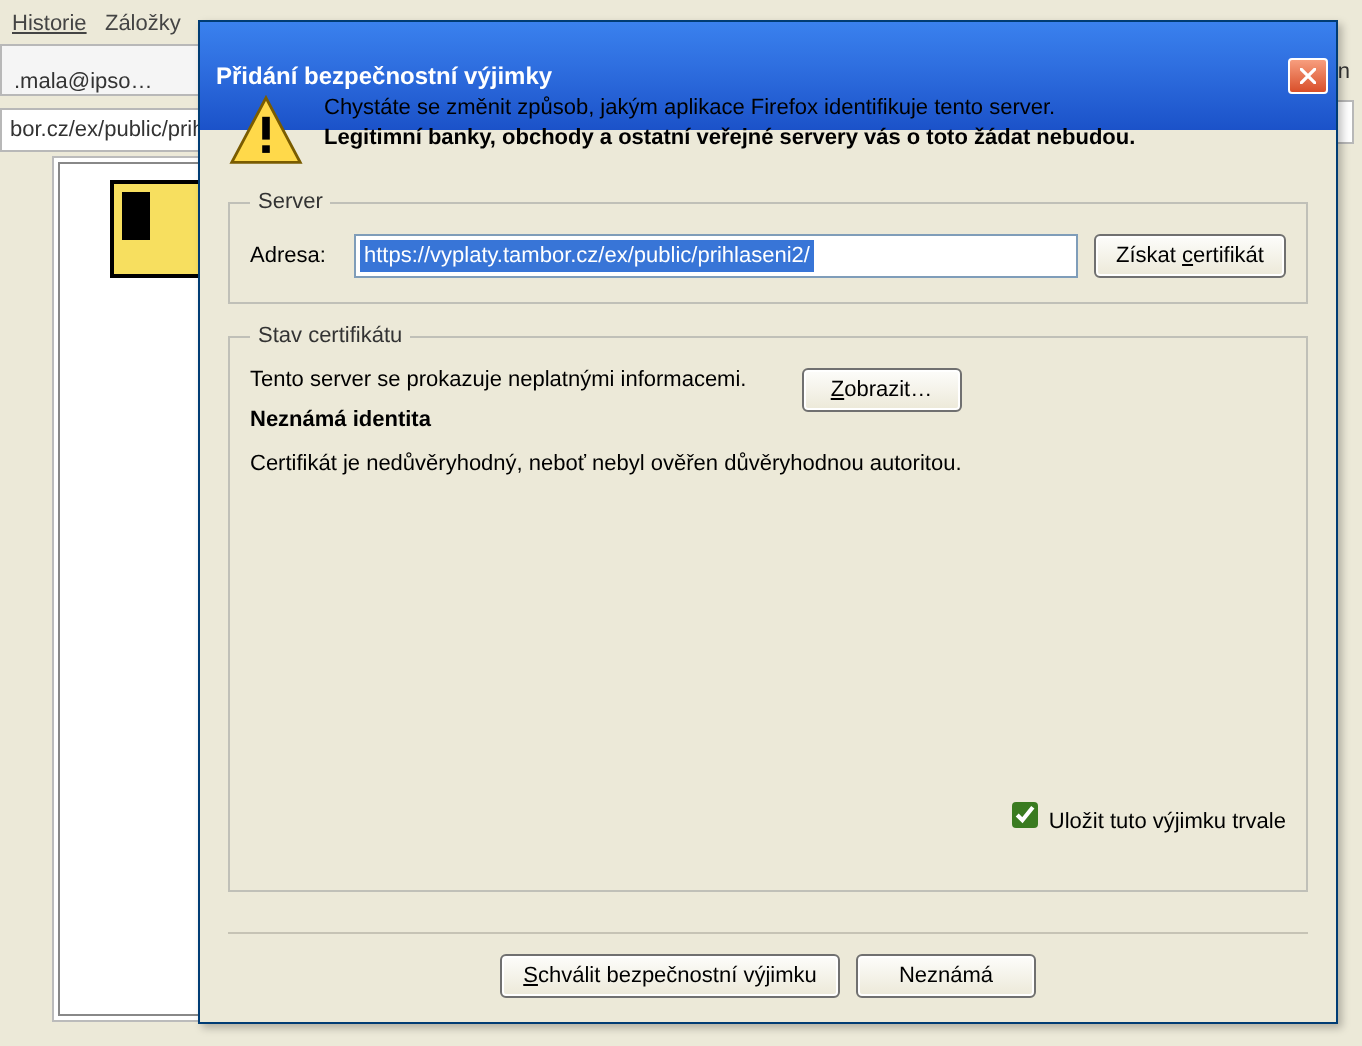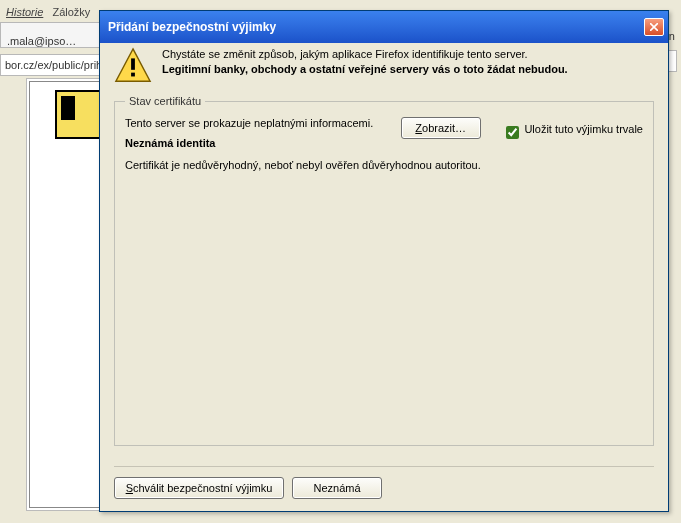--- a/index.html
+++ b/index.html
@@ -1,37 +1,37 @@
 <!DOCTYPE html>
 <html><head>
 <meta charset="utf-8">
 <style>
   html,body{margin:0;padding:0;font-family:"Tahoma","Segoe UI",sans-serif;font-size:11px;background:#ece9d8;}
   body{width:681px;height:523px;overflow:hidden;position:relative;}
 
   
   .bg-menu{position:absolute;left:6px;top:6px;color:#444;font-size:11px;}
-  .bg-menu .u{text-decoration:underline;font-style:italic;}
+  .bg-menu .u{text-decoration:underline;}
   .bg-tabbar{position:absolute;left:0;top:22px;height:24px;background:#f5f5f5;width:125px;border:1px solid #b8b8b8;border-right:none;display:flex;align-items:flex-end;padding-left:6px;color:#333;}
   .bg-tabbar .xic{margin-left:auto;margin-right:6px;width:10px;height:10px;display:flex;align-items:center;justify-content:center;color:#b05050;}
   .bg-addr{position:absolute;left:0;top:54px;height:20px;width:132px;background:#fff;border:1px solid #b8b8b8;display:flex;align-items:center;padding-left:4px;color:#333;}
   .bg-right1{position:absolute;right:6px;top:30px;color:#333;}
   .bg-right2{position:absolute;right:4px;top:50px;height:20px;width:75px;background:#fff;border:1px solid #b8b8b8;display:flex;align-items:center;padding-left:14px;}
   .bg-right2-ic{position:absolute;left:2px;top:3px;width:10px;height:10px;background:#f7c948;border:1px solid #c09820;}
   .bg-right-text-a{position:absolute;right:14px;top:162px;color:#333;text-align:right;line-height:16px;}
   .bg-right-text-b{position:absolute;right:14px;top:360px;color:#333;}
   .bg-right-text-c{position:absolute;right:14px;top:412px;color:#333;}
   .bg-warn-box{position:absolute;left:55px;top:90px;width:50px;height:45px;background:#f7df5f;border:2px solid #000;}
   .bg-warn-box .p{width:14px;height:24px;background:#000;margin:4px;}
   .bg-content-frame{position:absolute;left:26px;top:78px;right:12px;bottom:12px;border:1px solid #bbb;background:#fff;}
   .bg-content-shadow{position:absolute;left:2px;top:2px;right:2px;bottom:2px;border:1px solid #888;}
 
   
   .dlg{position:absolute;left:99px;top:10px;width:568px;height:500px;border:1px solid #003c74;background:#ece9d8;box-shadow:2px 2px 4px rgba(0,0,0,.25);}
-  .titlebar{height:24px;background:linear-gradient(to bottom,#3a81ee 0%,#2f6fe0 40%,#1b52c9 100%);display:flex;align-items:center;padding:4px 4px;color:#fff;font-weight:bold;font-size:12px;}
+  .titlebar{height:24px;background:linear-gradient(to bottom,#3a81ee 0%,#2f6fe0 40%,#1b52c9 100%);display:flex;align-items:center;padding:15px 4px;color:#fff;font-weight:bold;font-size:12px;}
   .titlebar .t{flex:1;padding-left:4px;}
   .titlebar .close{width:18px;height:16px;background:linear-gradient(#f79e7e,#d94f2a);border:1px solid #fff;border-radius:2px;display:flex;align-items:center;justify-content:center;cursor:pointer;}
   .titlebar .close svg{width:8px;height:8px;}
   .dlg-body{padding:12px 14px 12px 14px;position:absolute;top:24px;left:0;right:0;bottom:0;display:flex;flex-direction:column;}
 
   .intro{display:flex;margin-bottom:10px;}
   .warn-ico{width:38px;height:38px;flex:none;margin-right:10px;position:relative;}
   .warn-ico svg{width:38px;height:38px;}
   .intro-text{flex:1;line-height:15px;color:#000;}
   .intro-text .bold{font-weight:bold;}
@@ -47,24 +47,24 @@
   .btn .u{text-decoration:underline;}
 
   .cert-status{position:relative;}
   .cert-status .desc{margin:0 0 8px 0;}
   .cert-status .zobr{position:absolute;right:0;top:0;}
   .cert-status .hdr{font-weight:bold;margin:6px 0 10px 0;}
   .cert-status .detail{margin:0;}
   .cert-fs{flex:1;display:flex;}
   .cert-fs .spacer{flex:1;}
 
-  .chk-row{display:flex;align-items:flex-start;margin:6px 0 0 2px;}
+  .chk-row{display:flex;align-items:flex-end;margin:6px 0 16px 2px;}
   .chk{width:13px;height:13px;margin-right:5px;accent-color:#3a7b20;}
 
-  .footer{border-top:1px solid #c6c3b5;margin-top:10px;padding-top:10px;display:flex;justify-content:flex-start;gap:8px;}
+  .footer{border-top:1px solid #c6c3b5;margin-top:10px;padding-top:10px;display:flex;justify-content:center;gap:8px;}
   .footer .btn{min-width:90px;}
   .footer .btn.main{min-width:170px;}
 </style>
 </head>
 <body>
 
 <div class="bg-content-frame">
     <div class="bg-content-shadow"></div>
   </div>
 <div class="bg-menu">
@@ -110,20 +110,32 @@
             <rect x="18" y="12" width="4" height="12" fill="#000"></rect>
             <rect x="18" y="27" width="4" height="4" fill="#000"></rect>
           </svg>
       </div>
       <div class="intro-text">
         <div>Chystáte se změnit způsob, jakým aplikace Firefox identifikuje tento server.</div>
         <div class="bold">Legitimní banky, obchody a ostatní veřejné servery vás o toto žádat nebudou.</div>
       </div>
     </div>
 
+    <fieldset>
+      <legend>Server</legend>
+      <div class="row">
+        <span class="lbl">Adresa:</span>
+        <div class="urlbox">
+          <span class="sel">https://vyplaty.tambor.cz/ex/public/prihlaseni2/</span>
+        </div>
+        <button class="btn">
+          <span>Získat <span class="u">c</span>ertifikát</span>
+        </button>
+      </div>
+    </fieldset>
 
     <fieldset class="cert-fs">
       <legend>Stav certifikátu</legend>
       <div class="cert-status">
         <p class="desc">Tento server se prokazuje neplatnými informacemi.</p>
         <button class="btn zobr">
           <span><span class="u">Z</span>obrazit…</span>
         </button>
         <p class="hdr">Neznámá identita</p>
         <p class="detail">Certifikát je nedůvěryhodný, neboť nebyl ověřen důvěryhodnou autoritou.</p>

